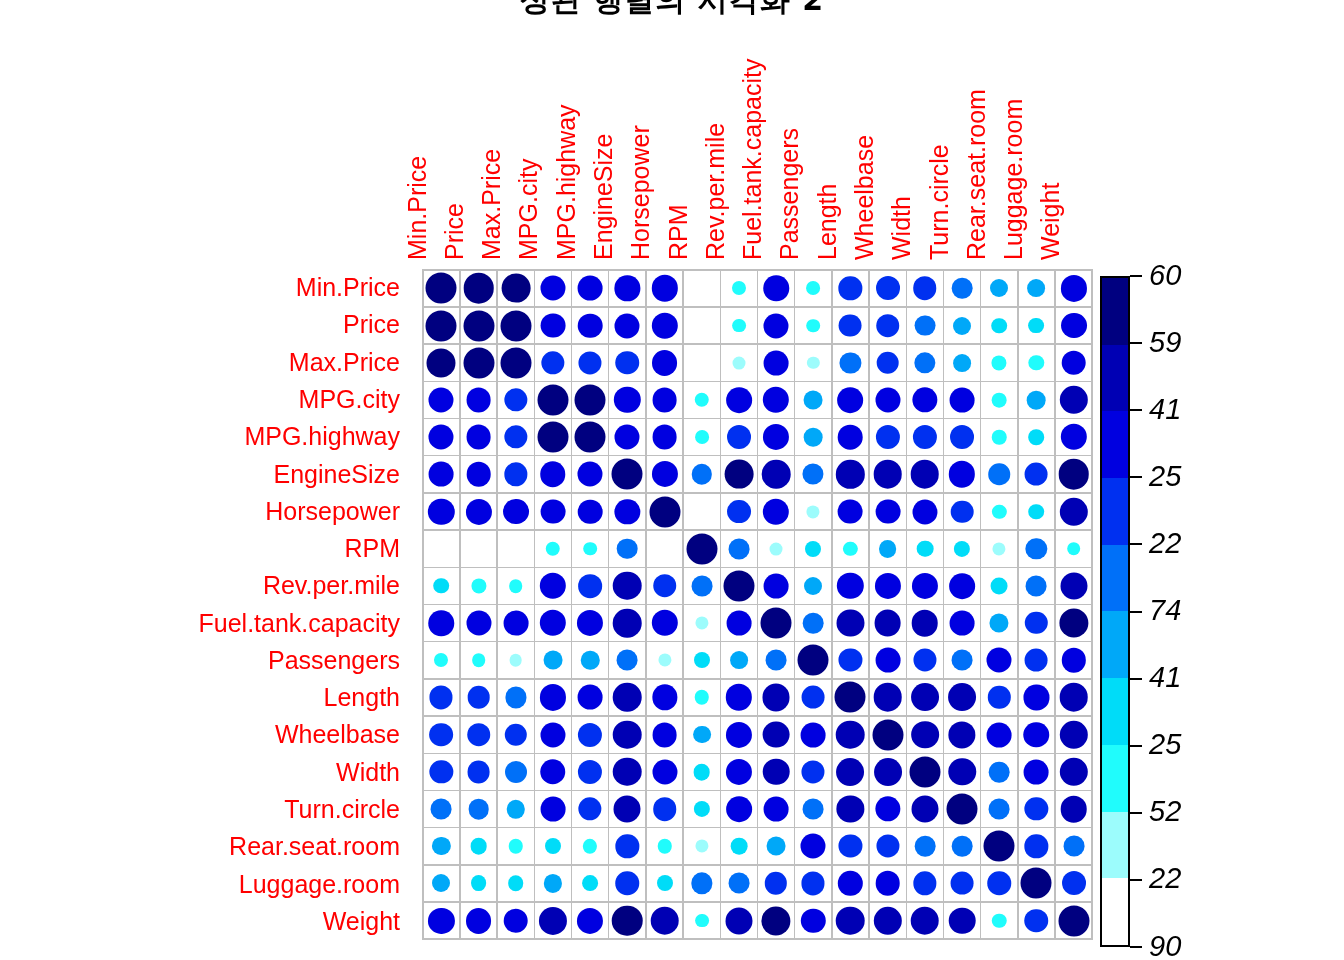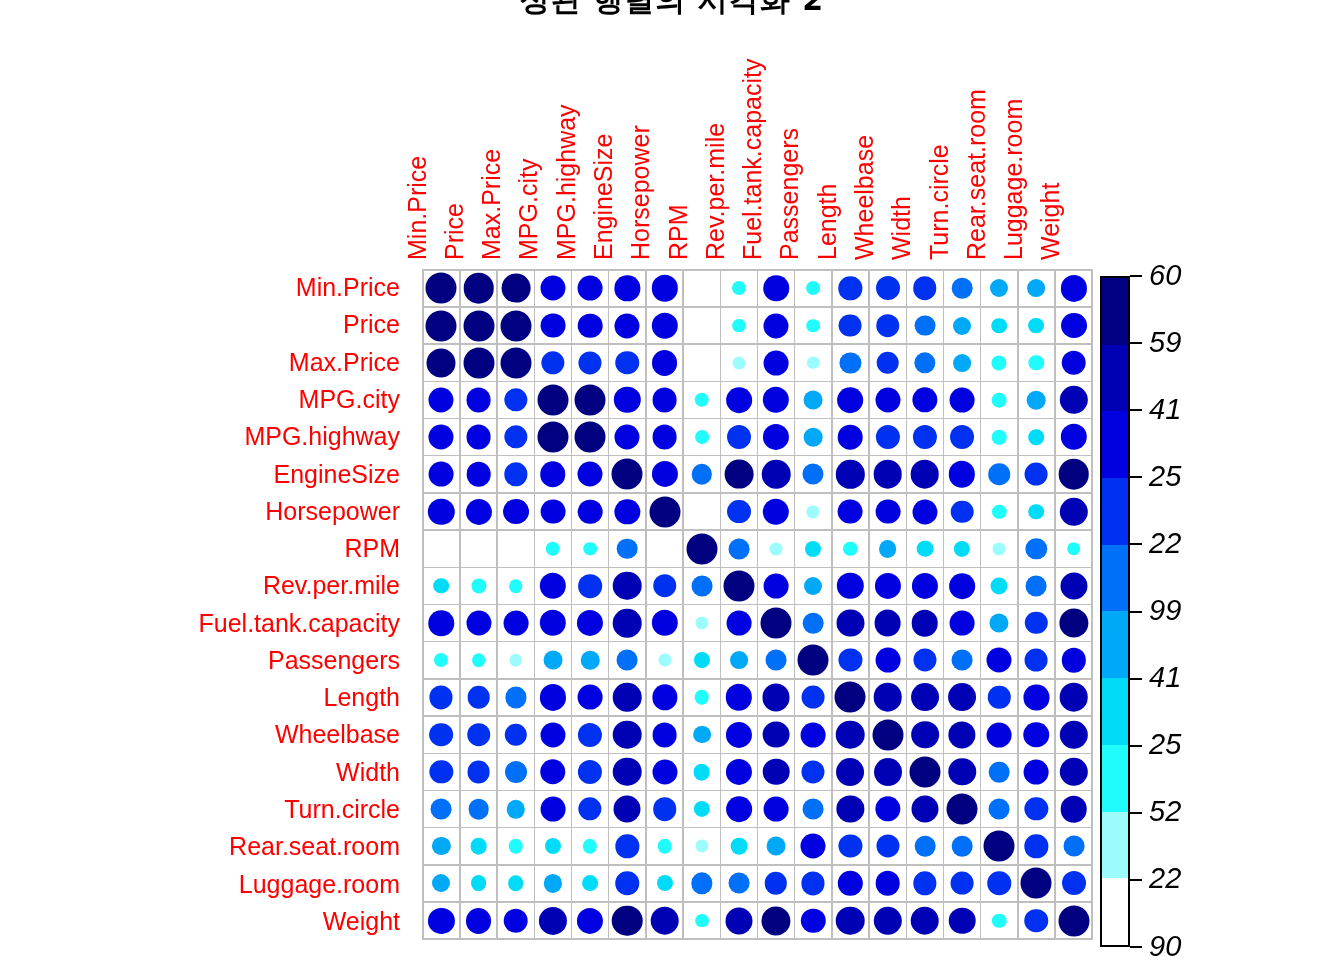--- a/index.html
+++ b/index.html
@@ -1232,21 +1232,21 @@
       <div class="legend-tick" style="top: 201.3px;">
         <div class="tick-mark"></div>
         <span class="tick-text">25</span>
       </div>
       <div class="legend-tick" style="top: 268.4px;">
         <div class="tick-mark"></div>
         <span class="tick-text">22</span>
       </div>
       <div class="legend-tick" style="top: 335.5px;">
         <div class="tick-mark"></div>
-        <span class="tick-text">99</span>
+        <span class="tick-text">74</span>
       </div>
       <div class="legend-tick" style="top: 402.6px;">
         <div class="tick-mark"></div>
         <span class="tick-text">41</span>
       </div>
       <div class="legend-tick" style="top: 469.7px;">
         <div class="tick-mark"></div>
         <span class="tick-text">25</span>
       </div>
       <div class="legend-tick" style="top: 536.8px;">

